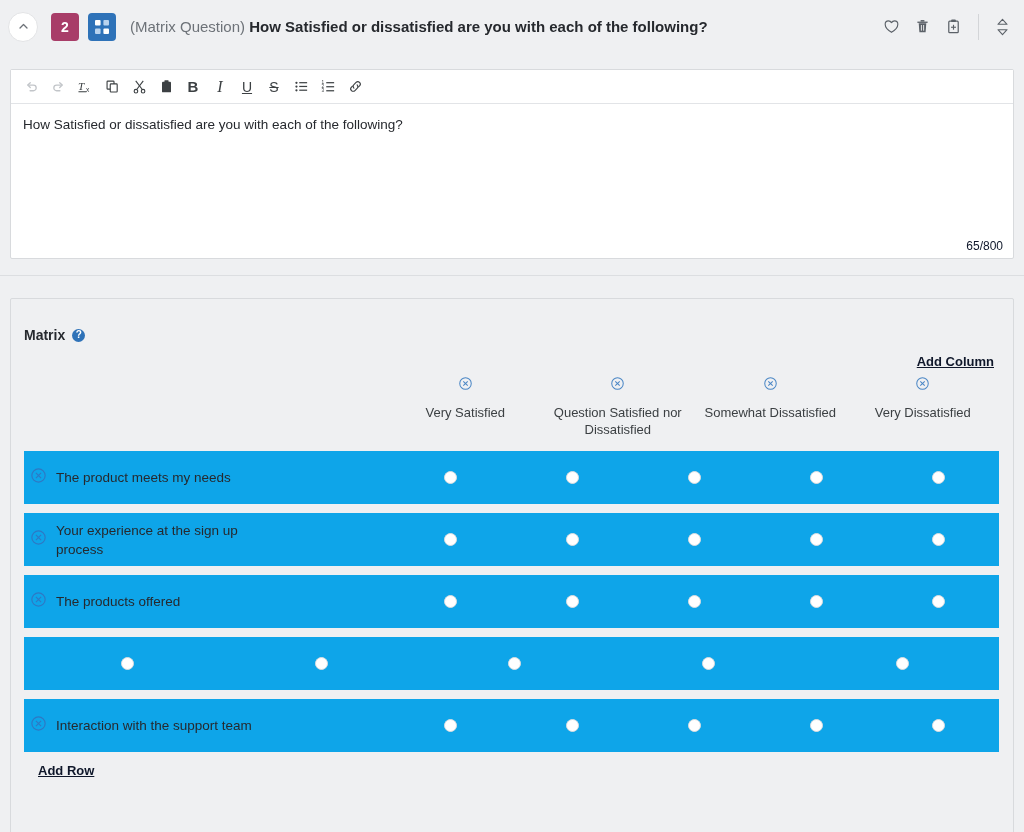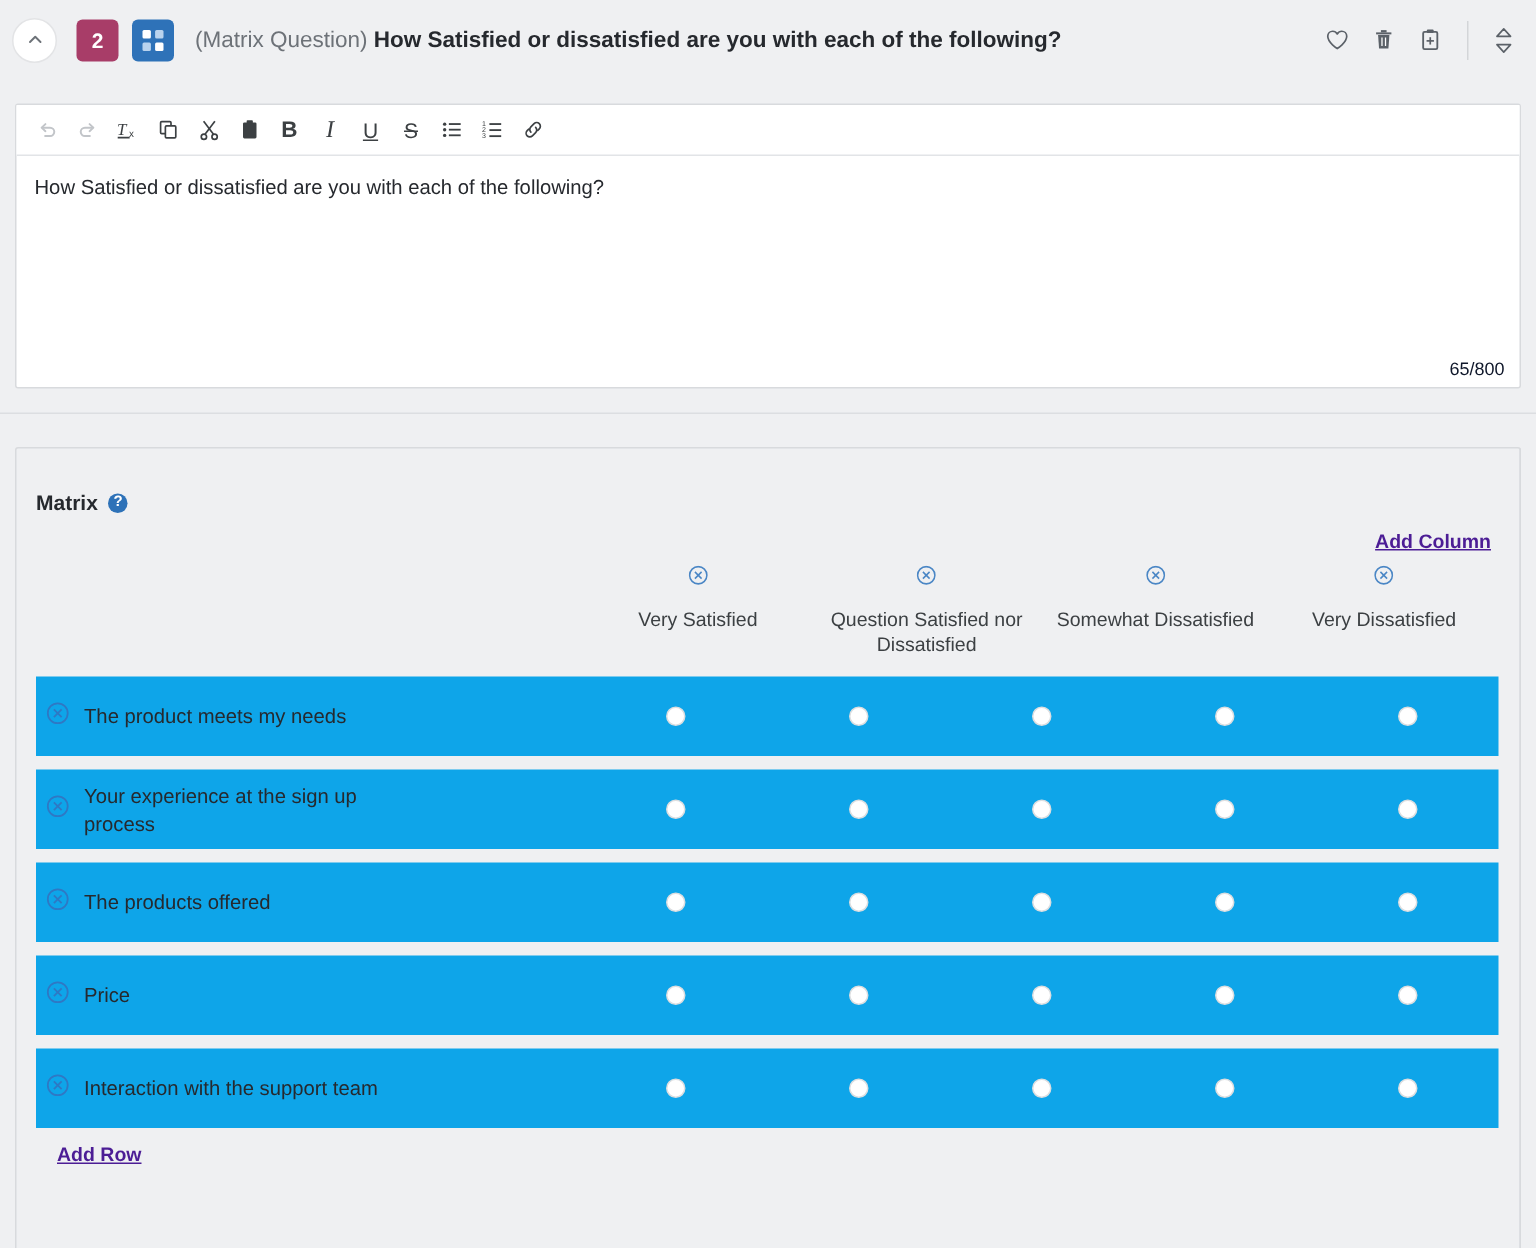--- a/index.html
+++ b/index.html
@@ -152,21 +152,21 @@
     display: flex; align-items: center; justify-content: center;
     line-height: 1;
     cursor: pointer;
   }
   .add-column-wrap {
     text-align: right;
     margin-top: 9px;
     padding-right: 5px;
   }
   .link {
-    color: #4c1d95;
+    color: #0f172a;
     font-size: 13px;
     font-weight: bold;
     text-decoration: underline;
     cursor: pointer;
   }
 
   
   .grid-head {
     display: flex;
     margin-top: 7px;
@@ -519,56 +519,46 @@
         </div>
       <div class="mcell">
           <span class="radio"></span>
         </div>
       <div class="mcell">
           <span class="radio"></span>
         </div>
     </div>
 
     <div class="mrow">
+      <div class="mcell">
+          <span class="radio"></span>
+        </div>
+      <div class="mcell">
+          <span class="radio"></span>
+        </div>
+      <div class="mcell">
+          <span class="radio"></span>
+        </div>
+      <div class="mcell">
+          <span class="radio"></span>
+        </div>
+      <div class="mcell">
+          <span class="radio"></span>
+        </div>
+    </div>
+
+    <div class="mrow">
       <div class="row-label-wrap">
         <span class="cross-icon">
           <svg width="15" height="15" viewBox="0 0 14 14">
             <circle cx="7" cy="7" r="6.2" fill="none" stroke="#2f78c4" stroke-width="1.1"></circle>
             <line x1="4.6" y1="4.6" x2="9.4" y2="9.4" stroke="#2f78c4" stroke-width="1.1"></line>
             <line x1="9.4" y1="4.6" x2="4.6" y2="9.4" stroke="#2f78c4" stroke-width="1.1"></line>
           </svg>
         </span>
-        <span class="row-label">Price</span>
-      </div>
-      <div class="mcell">
-          <span class="radio"></span>
-        </div>
-      <div class="mcell">
-          <span class="radio"></span>
-        </div>
-      <div class="mcell">
-          <span class="radio"></span>
-        </div>
-      <div class="mcell">
-          <span class="radio"></span>
-        </div>
-      <div class="mcell">
-          <span class="radio"></span>
-        </div>
-    </div>
-
-    <div class="mrow">
-      <div class="row-label-wrap">
-        <span class="cross-icon">
-          <svg width="15" height="15" viewBox="0 0 14 14">
-            <circle cx="7" cy="7" r="6.2" fill="none" stroke="#2f78c4" stroke-width="1.1"></circle>
-            <line x1="4.6" y1="4.6" x2="9.4" y2="9.4" stroke="#2f78c4" stroke-width="1.1"></line>
-            <line x1="9.4" y1="4.6" x2="4.6" y2="9.4" stroke="#2f78c4" stroke-width="1.1"></line>
-          </svg>
-        </span>
         <span class="row-label">Interaction with the support team</span>
       </div>
       <div class="mcell">
           <span class="radio"></span>
         </div>
       <div class="mcell">
           <span class="radio"></span>
         </div>
       <div class="mcell">
           <span class="radio"></span>

